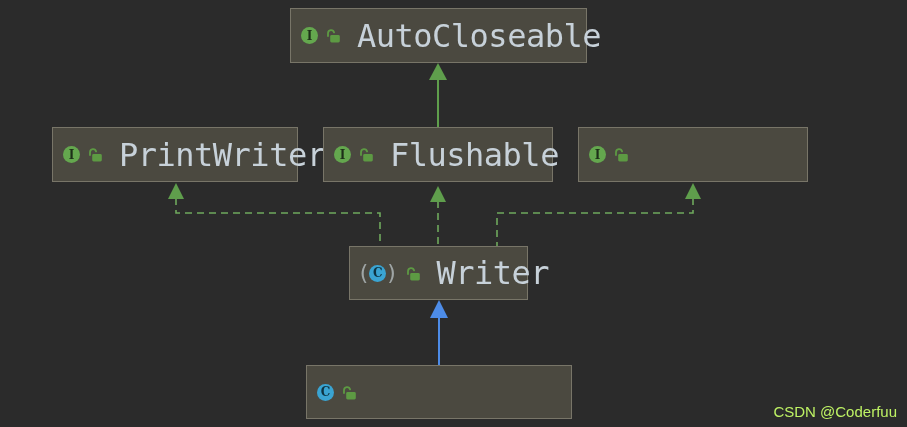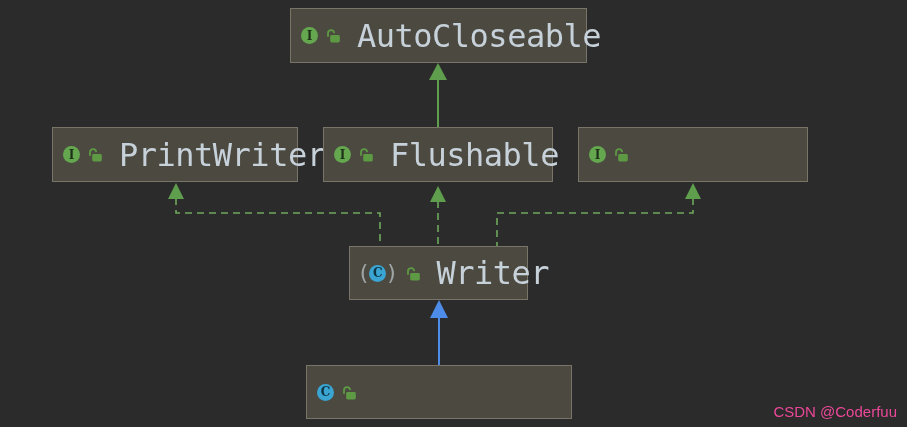--- a/index.html
+++ b/index.html
@@ -48,21 +48,21 @@
   
   .n-autocloseable{left:290px;top:8px;width:297px;height:55px;}
   .n-appendable  {left:52px; top:127px;width:246px;height:55px;}
   .n-closeable   {left:323px;top:127px;width:230px;height:55px;}
   .n-flushable   {left:578px;top:127px;width:230px;height:55px;}
   .n-writer      {left:349px;top:246px;width:179px;height:54px;padding-left:8px;}
   .n-printwriter {left:306px;top:365px;width:266px;height:54px;}
   .watermark{
     position:absolute;right:10px;bottom:7px;
     font-family:"Liberation Sans",sans-serif;
-    font-size:15px;color:#ec4899;
+    font-size:15px;color:#bef264;
   }
 </style>
 </head>
 <body>
 
 <div id="canvas">
 
   <svg id="edges" width="907" height="427">
 
     <g>

